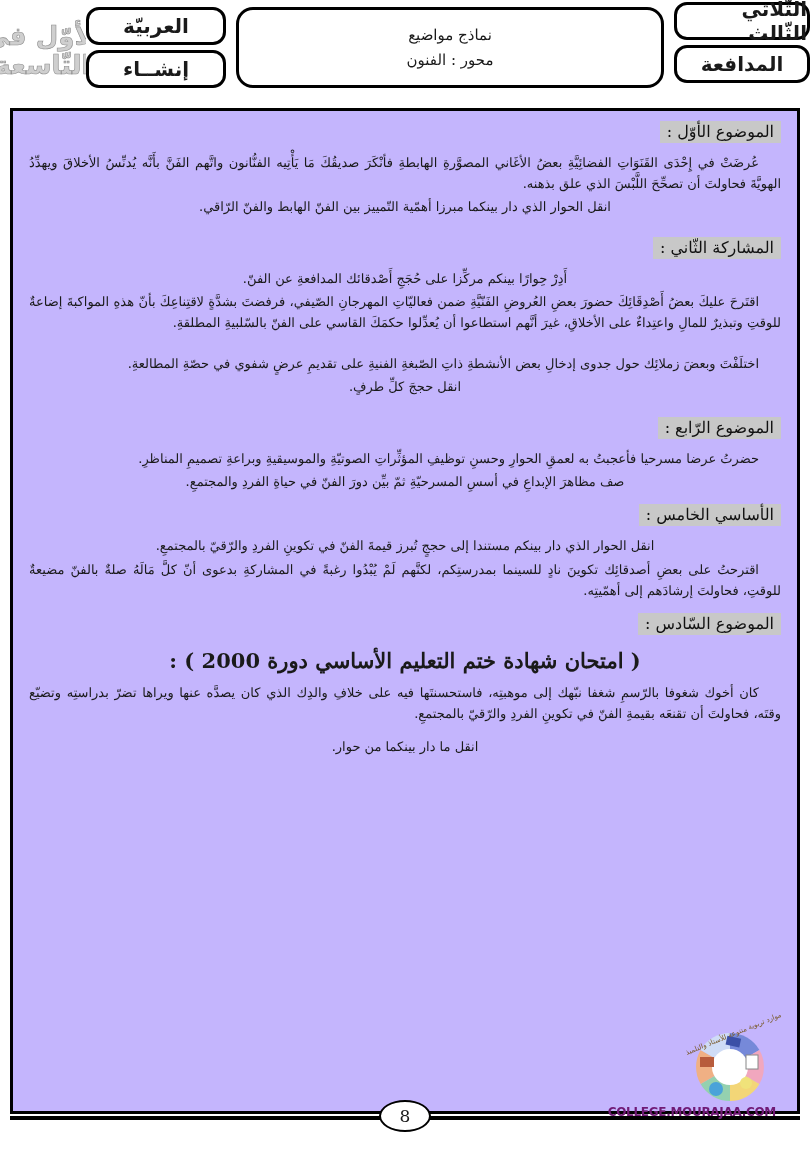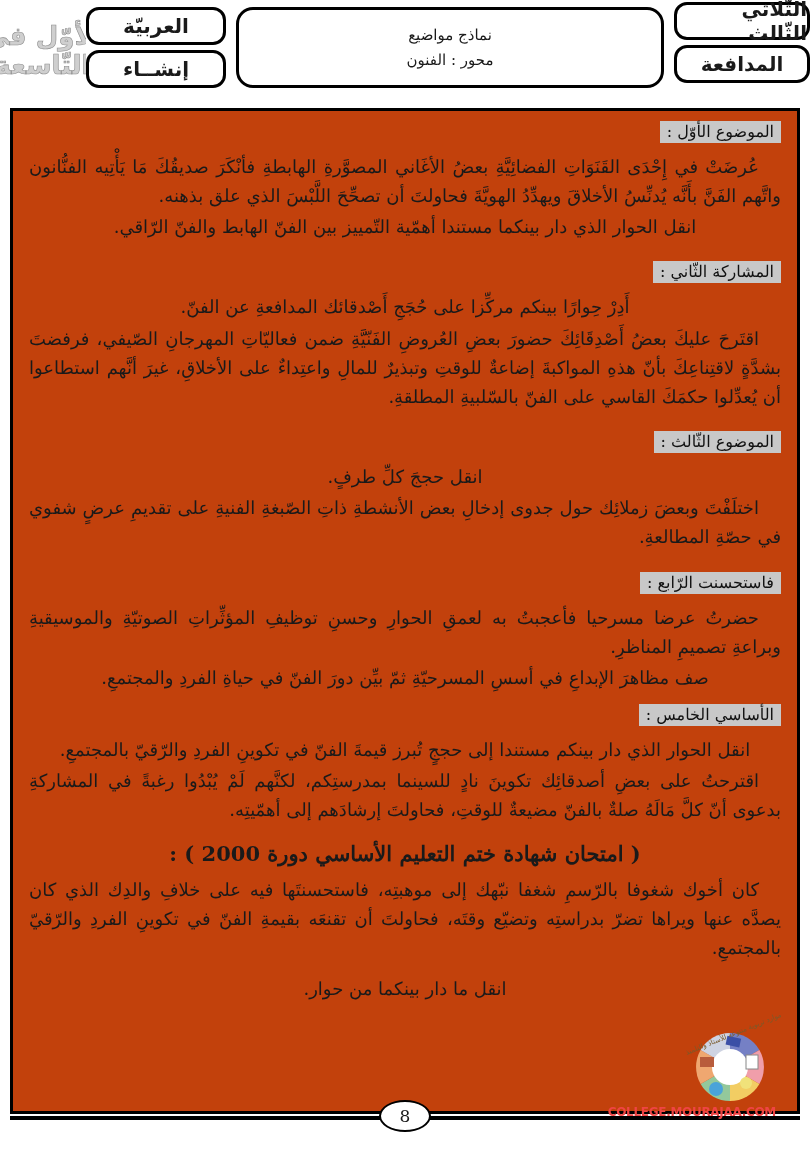--- a/index.html
+++ b/index.html
@@ -96,21 +96,21 @@
   
   .frame {
     position: absolute;
     top: 108px;
     left: 10px;
     width: 790px;
     height: 1006px;
     border: 3px solid #000;
     box-sizing: border-box;
     padding: 10px 16px 8px 16px;
-    background: #c2410c;
+    background: #c4b5fd;
     overflow: hidden;
   }
 
   .topic { margin-bottom: 2px; }
 
   .topic-heading {
     display: inline-block;
     background: #c8c8c8;
     color: #111;
     font-size: 16px;
@@ -118,21 +118,21 @@
     padding: 1px 7px 2px 7px;
     font-family: "DejaVu Serif", "Liberation Serif", serif;
     letter-spacing: 0.2px;
   }
   .heading-row {
     text-align: right;
     margin-bottom: 9px;
   }
 
   .para {
-    font-size: 18px;
+    font-size: 13px;
     line-height: 1.62;
     text-align: justify;
     font-family: "DejaVu Serif", "Liberation Serif", serif;
     margin: 0 0 2px 0;
     text-indent: 22px;
   }
   .para.instruction {
     text-align: center;
     text-indent: 0;
   }
@@ -166,21 +166,21 @@
     transform: rotate(-22deg);
     transform-origin: right top;
   }
   .logo-url {
     position: absolute;
     right: 6px;
     bottom: -4px;
     font-size: 12px;
     font-weight: bold;
     letter-spacing: -0.3px;
-    color: #ef4444;
+    color: #701a75;
     white-space: nowrap;
     direction: ltr;
     font-family: "DejaVu Sans", "Liberation Sans", sans-serif;
   }
 
   
   .footer {
     position: absolute;
     left: 10px;
     bottom: 22px;
@@ -241,66 +241,66 @@
 
 </div>
 
 <div class="frame">
 
   <div class="topic">
     <div class="heading-row">
       <span class="topic-heading">الموضوع الأوّل :</span>
     </div>
     <p class="para">عُرضَتْ في إِحْدَى القَنَوَاتِ الفضائِيَّةِ بعضُ الأغَاني المصوَّرةِ الهابطةِ فأنْكَرَ صديقُكَ مَا يَأْتِيه الفنُّانون واتَّهم الفَنَّ بأَنَّه يُدنِّسُ الأخلاقَ ويهدِّدُ الهويَّةَ فحاولتَ أن تصحِّحَ اللَّبْسَ الذي علق بذهنه.</p>
-    <p class="para instruction">انقل الحوار الذي دار بينكما مستندا أهمّية التّمييز بين الفنّ الهابط والفنّ الرّاقي.</p>
+    <p class="para instruction">انقل الحوار الذي دار بينكما مبرزا أهمّية التّمييز بين الفنّ الهابط والفنّ الرّاقي.</p>
   </div>
 
   <div class="spacer-md"></div>
 
   <div class="topic">
     <div class="heading-row">
       <span class="topic-heading">المشاركة الثّاني :</span>
     </div>
     <p class="para instruction">أَدِرْ حِوارًا بينكم مركِّزا على حُجَجِ أَصْدقائك المدافعةِ عن الفنّ.</p>
     <p class="para">اقتَرحَ عليكَ بعضُ أَصْدِقَائِكَ حضورَ بعضِ العُروضِ الفَنّيَّةِ ضمن فعاليّاتِ المهرجانِ الصّيفي، فرفضتَ بشدَّةٍ لاقتِناعِكَ بأنّ هذهِ المواكبةَ إضاعةٌ للوقتِ وتبذيرٌ للمالِ واعتِداءٌ على الأخلاقِ، غيرَ أنَّهم استطاعوا أن يُعدِّلوا حكمَكَ القاسي على الفنّ بالسّلبيةِ المطلقةِ.</p>
   </div>
 
   <div class="spacer-md"></div>
 
   <div class="topic">
-    <div class="heading-row">
-      <span class="topic-heading">الموضوع الثّالث :</span>
-    </div>
+    <p class="para">اختلَفْتَ وبعضَ زملائِك حول جدوى إدخالِ بعض الأنشطةِ ذاتِ الصّبغةِ الفنيةِ على تقديمِ عرضٍ شفوي في حصّةِ المطالعةِ.</p>
     <p class="para instruction">انقل حججَ كلِّ طرفٍ.</p>
-    <p class="para">اختلَفْتَ وبعضَ زملائِك حول جدوى إدخالِ بعض الأنشطةِ ذاتِ الصّبغةِ الفنيةِ على تقديمِ عرضٍ شفوي في حصّةِ المطالعةِ.</p>
   </div>
 
   <div class="spacer-md"></div>
 
   <div class="topic">
     <div class="heading-row">
-      <span class="topic-heading">فاستحسنت الرّابع :</span>
+      <span class="topic-heading">الموضوع الرّابع :</span>
     </div>
     <p class="para">حضرتُ عرضا مسرحيا فأعجبتُ به لعمقِ الحوارِ وحسنِ توظيفِ المؤثِّراتِ الصوتيّةِ والموسيقيةِ وبراعةِ تصميمِ المناظرِ.</p>
     <p class="para instruction">صف مظاهرَ الإبداعِ في أسسِ المسرحيّةِ ثمّ بيِّن دورَ الفنّ في حياةِ الفردِ والمجتمعِ.</p>
   </div>
 
   <div class="spacer-sm"></div>
 
   <div class="topic">
     <div class="heading-row">
       <span class="topic-heading">الأساسي الخامس :</span>
     </div>
     <p class="para instruction">انقل الحوار الذي دار بينكم مستندا إلى حججٍ تُبرز قيمةَ الفنّ في تكوينِ الفردِ والرّقيّ بالمجتمعِ.</p>
     <p class="para">اقترحتُ على بعضِ أصدقائِك تكوينَ نادٍ للسينما بمدرستِكم، لكنَّهم لَمْ يُبْدُوا رغبةً في المشاركةِ بدعوى أنّ كلَّ مَالَهُ صلةٌ بالفنّ مضيعةٌ للوقتِ، فحاولتَ إرشادَهم إلى أهمّيتِه.</p>
   </div>
 
   <div class="spacer-sm"></div>
 
   <div class="topic">
+    <div class="heading-row">
+      <span class="topic-heading">الموضوع السّادس :</span>
+    </div>
     <p class="para bold">( امتحان شهادة ختم التعليم الأساسي دورة 2000 ) :</p>
     <p class="para">كان أخوك شغوفا بالرّسمِ شغفا نبّهك إلى موهبتِه، فاستحسنتَها فيه على خلافِ والدِك الذي كان يصدَّه عنها ويراها تضرّ بدراستِه وتضيّع وقتَه، فحاولتَ أن تقنعَه بقيمةِ الفنّ في تكوينِ الفردِ والرّقيّ بالمجتمعِ.</p>
     <div class="spacer-sm"></div>
     <p class="para instruction">انقل ما دار بينكما من حوار.</p>
   </div>
 
 </div>
 
 <div class="logo-watermark">
   <svg width="104" height="104" viewBox="0 0 104 104">

